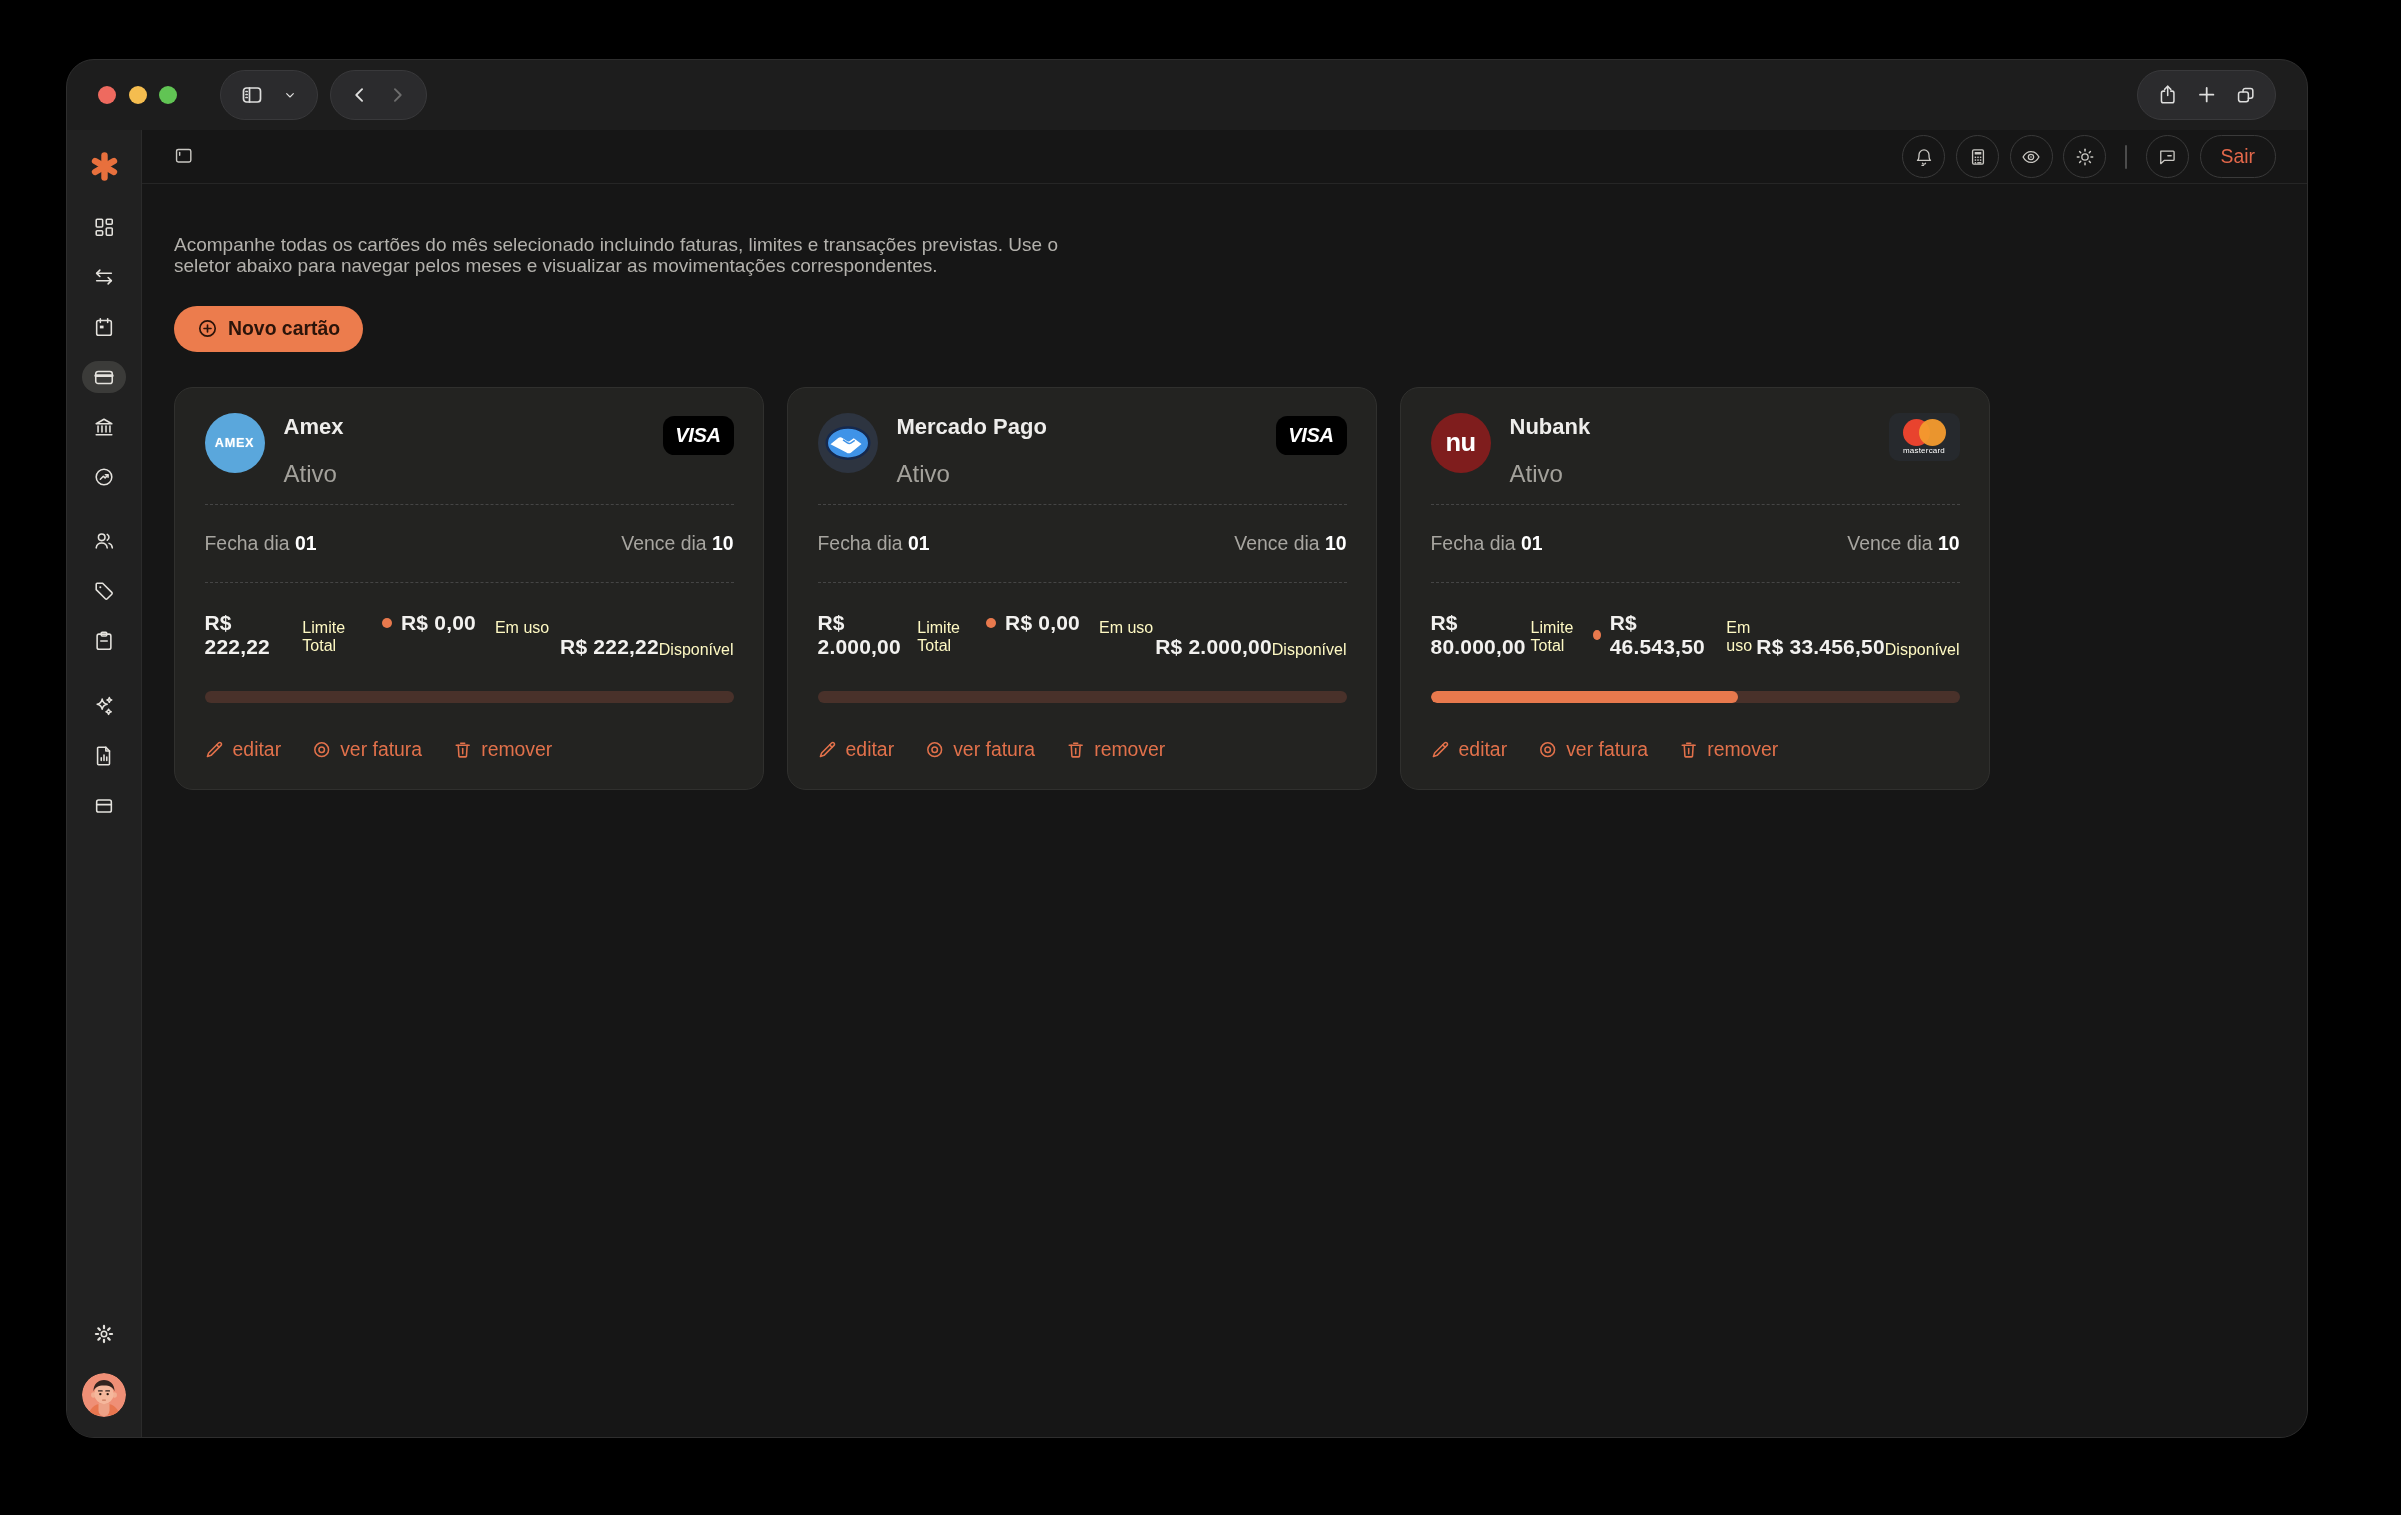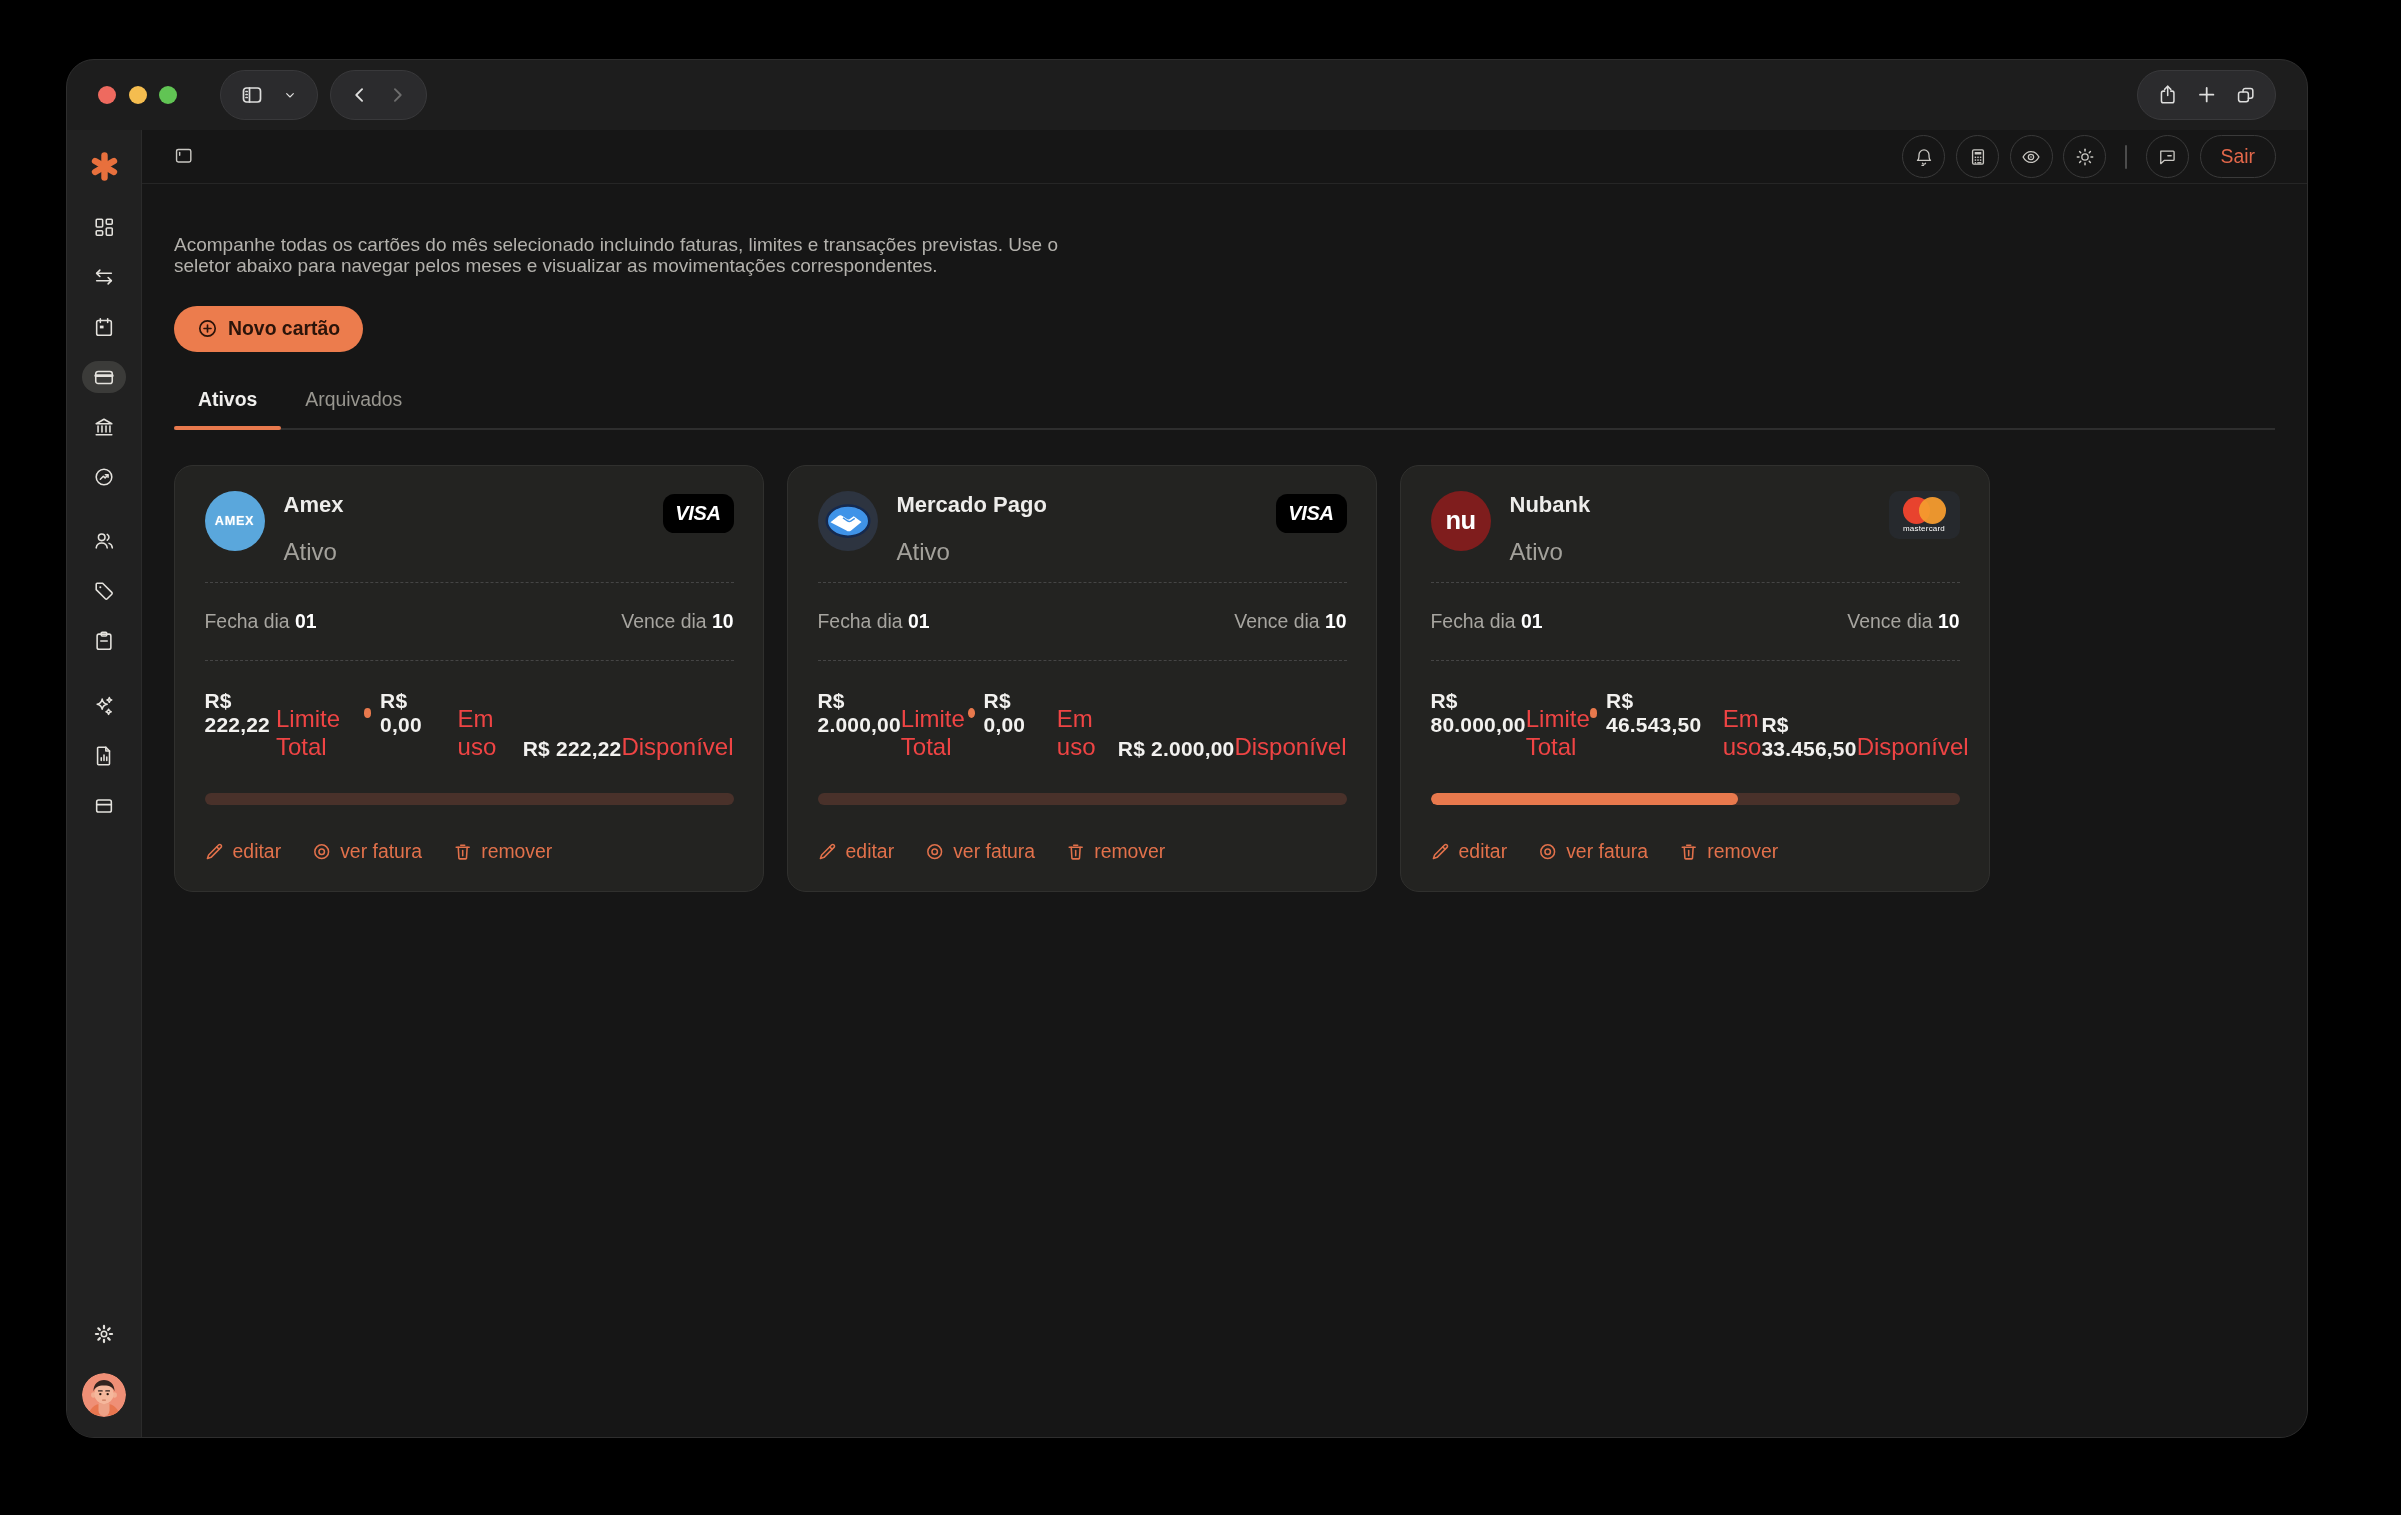--- a/index.html
+++ b/index.html
@@ -101,21 +101,21 @@
   .days-row b { color:#ffffff; font-weight:700; }
   .dashed2 { margin-top:27px; }
   .limits-row { margin-top:28px; display:flex; }
   .limit-cell { display:flex; flex-direction:row; }
   .cell-left { align-items:flex-start; flex:1; }
   .cell-mid { align-items:flex-start; flex:1; }
   .cell-right { align-items:flex-end; }
   .amount-line { display:flex; align-items:center; gap:8.7px; }
   .use-dot { width:10px; height:10px; border-radius:50%; background:#e8794d; }
   .amount { font-size:21px; font-weight:700; color:#f2f1ef; letter-spacing:0.2px; }
-  .limit-label { margin-top:16px; font-size:24px; color:#ef4444; }
+  .limit-label { margin-top:8px; font-size:16px; color:#fef9c3; }
   .progress { margin-top:32px; height:12px; border-radius:6px; background:#49312a; overflow:hidden; }
   .progress-fill { height:100%; background:#e8794d; border-radius:6px; width:0; }
   .actions { margin-top:35px; display:flex; gap:31px; }
   .action-link { display:flex; align-items:center; gap:8.7px; color:#e2714b; font-size:19.4px; }
   .action-link svg { width:19.4px; height:19.4px; }
   .act-icon { fill:none; stroke:#e2714b; stroke-width:1.9; stroke-linecap:round; stroke-linejoin:round; }
 </style>
 </head>
 <body>
 
@@ -394,24 +394,20 @@
 
         <button class="new-btn">
           <svg viewBox="0 0 24 24" fill="none" stroke="#2b140a" stroke-width="1.9" stroke-linecap="round">
             <circle cx="12" cy="12" r="8.8"></circle>
               <line x1="12" y1="8" x2="12" y2="16"></line>
               <line x1="8" y1="12" x2="16" y2="12"></line>
           </svg>
           <span>Novo cartão</span>
         </button>
 
-        <div class="tabs">
-          <span class="tab active">Ativos</span>
-          <span class="tab">Arquivados</span>
-        </div>
 
         <div class="cards-grid" id="cards-grid">
             <div class="card">
     <div class="card-head">
       <div class="card-avatar avatar-amex" style="background: rgb(90, 167, 220);">
         <span class="avatar-label">AMEX</span>
 
       </div>
       <div class="head-text">
         <div class="card-name">Amex</div>

